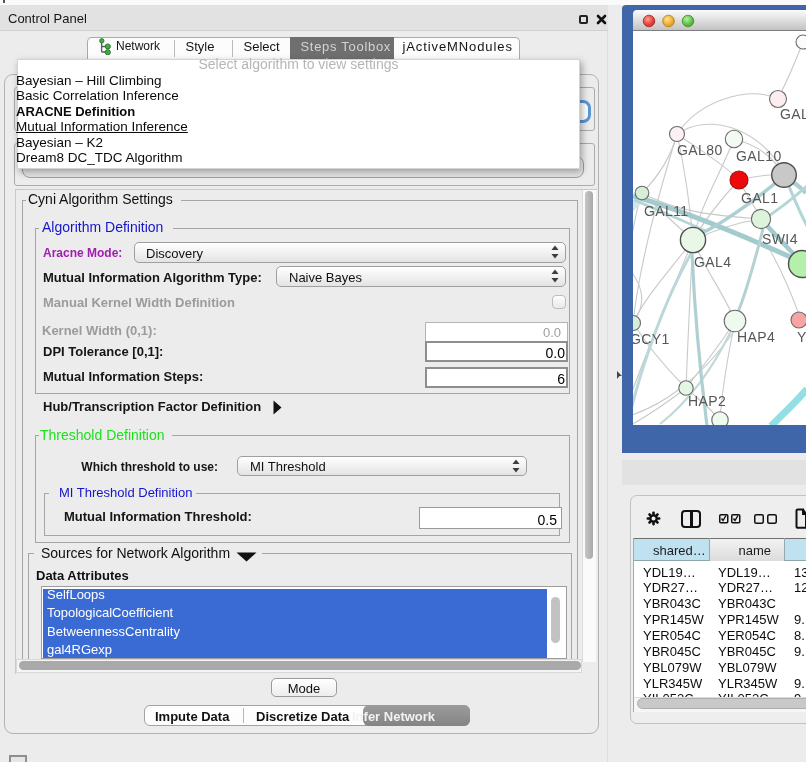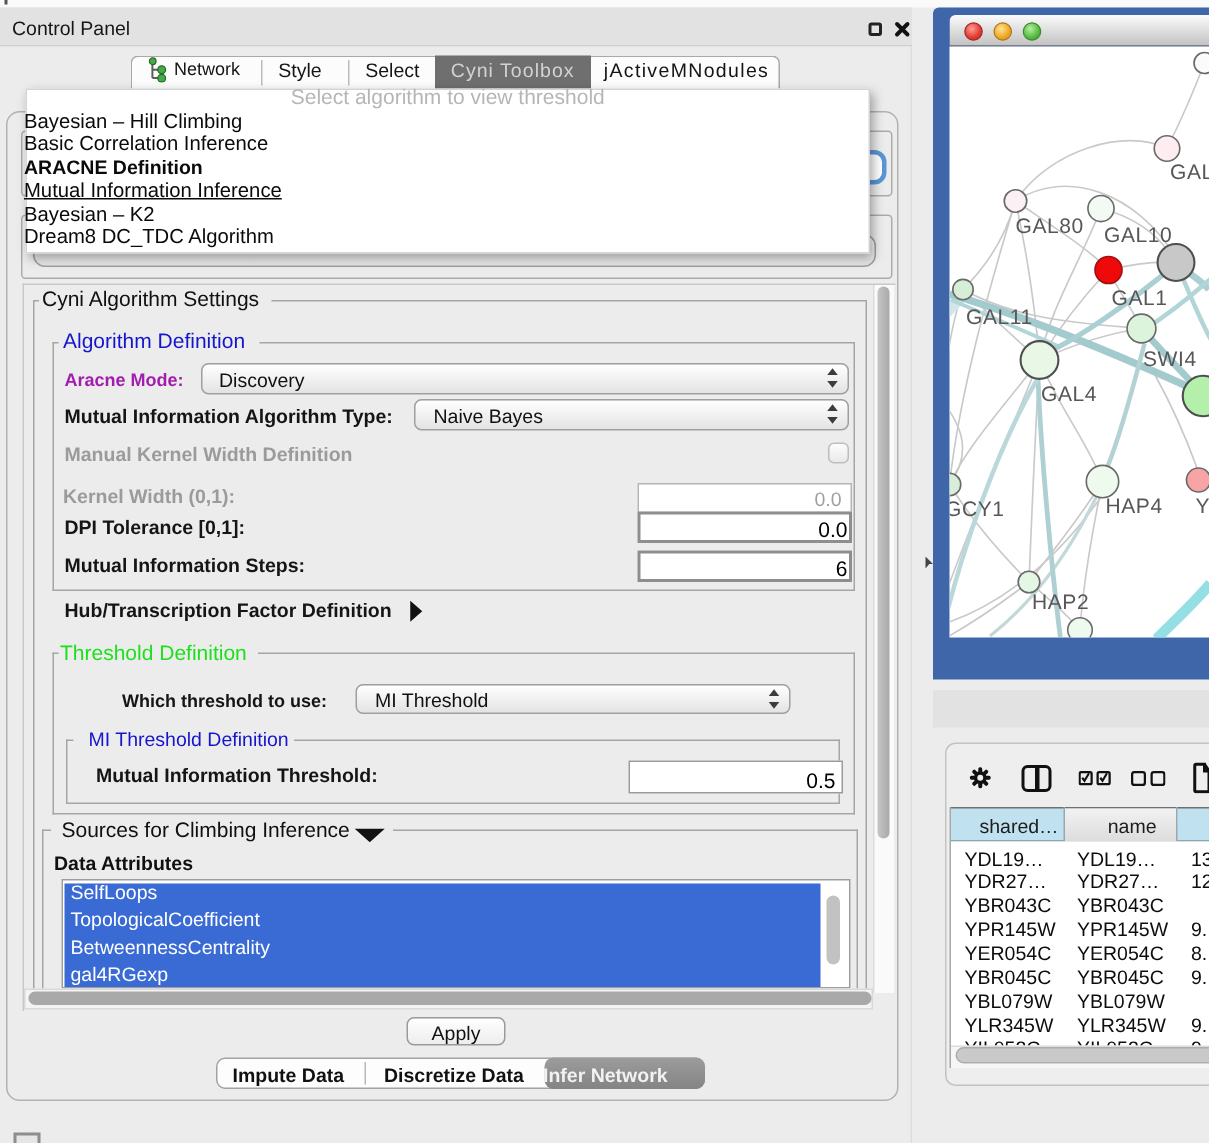--- a/index.html
+++ b/index.html
@@ -41,21 +41,21 @@
 <div class="abs" style="left:290px;top:37px;width:104px;height:23px;background:#6f6f6f;"></div>
 <svg class="abs" style="left:99px;top:38px;" width="13" height="17" viewBox="0 0 13 17">
   <path d="M2.6 4 L2.6 14 M2.6 8.5 L8 8.5 M2.6 14 L8 14" stroke="#5c5c5c" stroke-width="1.3" fill="none"></path>
   <circle cx="2.8" cy="2.8" r="2.2" fill="#49a849" stroke="#1c6e1c" stroke-width="0.8"></circle>
   <circle cx="8.8" cy="8.5" r="2.6" fill="#49a849" stroke="#1c6e1c" stroke-width="0.8"></circle>
   <circle cx="8.8" cy="14.2" r="2.6" fill="#49a849" stroke="#1c6e1c" stroke-width="0.8"></circle>
 </svg>
 <div class="txt" style="left:116px;top:40px;font-size:12px;color:#141414;">Network</div>
 <div class="txt" style="left:185.5px;top:40px;font-size:13px;color:#141414;">Style</div>
 <div class="txt" style="left:243.5px;top:40px;font-size:13px;color:#141414;">Select</div>
-<div class="txt" style="left:300.5px;top:40px;font-size:13px;letter-spacing:0.7px;color:#d3d3d3;">Cyni Toolbox</div>
+<div class="txt" style="left:300.5px;top:40px;font-size:13px;letter-spacing:0.7px;color:#d3d3d3;">Steps Toolbox</div>
 <div class="txt" style="left:402.5px;top:40px;font-size:13px;letter-spacing:0.9px;color:#141414;">jActiveMNodules</div>
 
 <div class="abs" style="left:22px;top:200px;width:556px;height:470px;border:1px solid #a5a5a5;border-top:none;box-sizing:border-box;"></div>
 <div class="gline" style="left:22px;top:200px;width:4px;"></div>
 <div class="gline" style="left:181px;top:200px;width:397px;"></div>
 <div class="txt" style="left:28px;top:192px;font-size:14px;color:#101010;">Cyni Algorithm Settings</div>
 
 <div class="abs" style="left:35px;top:228px;width:535px;height:166px;border:1px solid #a5a5a5;border-top:none;box-sizing:border-box;"></div>
 <div class="gline" style="left:35px;top:228px;width:4px;"></div>
 <div class="gline" style="left:173px;top:228px;width:397px;"></div>
@@ -103,21 +103,21 @@
 <div class="gline" style="left:196px;top:493px;width:364px;"></div>
 <div class="txt" style="left:59px;top:486px;font-size:13px;color:#1515cd;">MI Threshold Definition</div>
 
 <div class="txt b" style="left:64px;top:510px;font-size:13px;color:#151515;">Mutual Information Threshold:</div>
 <div class="fld" style="left:419px;top:507px;width:143px;height:22px;border:1px solid #9a9a9a;"></div>
 <div class="txt" style="left:0;top:513px;width:557px;text-align:right;font-size:14px;color:#000;">0.5</div>
 
 <div class="abs" style="left:28px;top:553px;width:544px;height:116px;border:1px solid #a5a5a5;border-top:none;box-sizing:border-box;"></div>
 <div class="gline" style="left:28px;top:553px;width:6px;"></div>
 <div class="gline" style="left:262px;top:553px;width:310px;"></div>
-<div class="txt" style="left:41px;top:546px;font-size:14px;color:#101010;">Sources for Climbing Inference</div>
+<div class="txt" style="left:41px;top:546px;font-size:14px;color:#101010;">Sources for Network Algorithm</div>
 <svg class="abs" style="left:236px;top:552px;" width="21" height="10" viewBox="0 0 21 10">
     <path d="M0.5 0.5 L20.5 0.5 L10.5 9.5 Z" fill="#111"></path>
   </svg>
 
 <div class="txt b" style="left:36px;top:569px;font-size:13px;color:#101010;text-align:right;">Data Attributes</div>
 
 <div class="abs" style="left:41px;top:586px;width:526px;height:73px;background:#fff;border:1px solid #9d9d9d;box-sizing:border-box;"></div>
 <div class="abs" style="left:43px;top:588.5px;width:504px;height:69px;background:#3a6bd4;"></div>
 <div class="txt" style="left:47px;top:585.8px;font-size:13px;color:#fff;line-height:18.5px;">SelfLoops<br>TopologicalCoefficient<br>BetweennessCentrality<br>gal4RGexp</div>
 <div class="abs" style="left:551px;top:597px;width:9px;height:46px;background:#c2c2c2;border-radius:5px;"></div>
@@ -125,31 +125,31 @@
 <div class="abs" style="left:15px;top:189px;width:1px;height:485px;background:#c9c9c9;"></div>
 <div class="abs" style="left:15px;top:189px;width:582px;height:1px;background:#c9c9c9;"></div>
 
 <div class="abs" style="left:16px;top:659px;width:566px;height:14px;background:#f4f4f4;border:1px solid #d8d8d8;box-sizing:border-box;"></div>
 <div class="abs" style="left:19px;top:661px;width:562px;height:9px;background:#a9a9a9;border-radius:5px;"></div>
 
 <div class="abs" style="left:582px;top:190px;width:14px;height:472px;background:#fafafa;border-left:1px solid #dcdcdc;box-sizing:border-box;"></div>
 <div class="abs" style="left:584.5px;top:191px;width:8.5px;height:368px;background:linear-gradient(90deg,#c6c6c6,#a9a9a9);border-radius:5px;"></div>
 
 <div class="abs" style="left:271px;top:678px;width:66px;height:19px;background:linear-gradient(#ffffff,#ededed);border:1px solid #9a9a9a;border-radius:5px;box-sizing:border-box;"></div>
-<div class="txt" style="left:271px;top:682px;width:66px;text-align:center;font-size:13px;color:#111;">Apply</div>
+<div class="txt" style="left:271px;top:682px;width:66px;text-align:center;font-size:13px;color:#111;">Mode</div>
 
 <div class="abs" style="left:144px;top:705px;width:326px;height:21px;background:#fdfdfd;border:1px solid #a2a2a2;border-radius:6px;box-sizing:border-box;"></div>
 <div class="abs" style="left:243px;top:708px;width:1px;height:15px;background:#b8b8b8;"></div>
 <div class="abs" style="left:363px;top:705px;width:107px;height:21px;background:linear-gradient(#9c9c9c,#848484);border-radius:6px;"></div>
 <div class="txt b" style="left:155px;top:710px;font-size:13px;color:#111;">Impute Data</div>
 <div class="txt b" style="left:256px;top:710px;font-size:13px;color:#111;">Discretize Data</div>
-<div class="txt b" style="left:362px;top:710px;font-size:13px;color:#f2f2f2;">Infer Network</div>
+<div class="txt b" style="left:352px;top:710px;font-size:13px;color:#f2f2f2;">Infer Network</div>
 
 <div class="abs" style="left:17px;top:59px;width:563px;height:110px;background:#fff;border:1px solid #d4d4d4;box-shadow:2px 3px 7px rgba(0,0,0,0.35);box-sizing:border-box;"></div>
-<div class="txt" style="left:17px;top:57px;width:563px;text-align:center;font-size:14px;color:#b6b6b6;">Select algorithm to view threshold</div>
+<div class="txt" style="left:17px;top:57px;width:563px;text-align:center;font-size:14px;color:#b6b6b6;">Select algorithm to view settings</div>
 <div class="txt" style="left:16px;top:73.5px;font-size:13.5px;color:#0a0a0a;">Bayesian – Hill Climbing</div>
 <div class="txt" style="left:16px;top:89px;font-size:13.5px;color:#0a0a0a;">Basic Correlation Inference</div>
 <div class="txt b" style="left:16px;top:104.5px;font-size:13px;color:#0a0a0a;">ARACNE Definition</div>
 <div class="txt" style="left:16px;top:120px;font-size:13.5px;color:#0a0a0a;text-decoration:underline;">Mutual Information Inference</div>
 <div class="txt" style="left:16px;top:135.5px;font-size:13.5px;color:#0a0a0a;">Bayesian – K2</div>
 <div class="txt" style="left:16px;top:151px;font-size:13.5px;color:#0a0a0a;">Dream8 DC_TDC Algorithm</div>
 
 <div class="abs" style="left:9px;top:755px;width:18px;height:10px;background:#e6e6e6;border:2px solid #8e8e8e;box-sizing:border-box;"></div>
 
 <svg class="abs" style="left:616px;top:371px;" width="7" height="8" viewBox="0 0 7 8">

